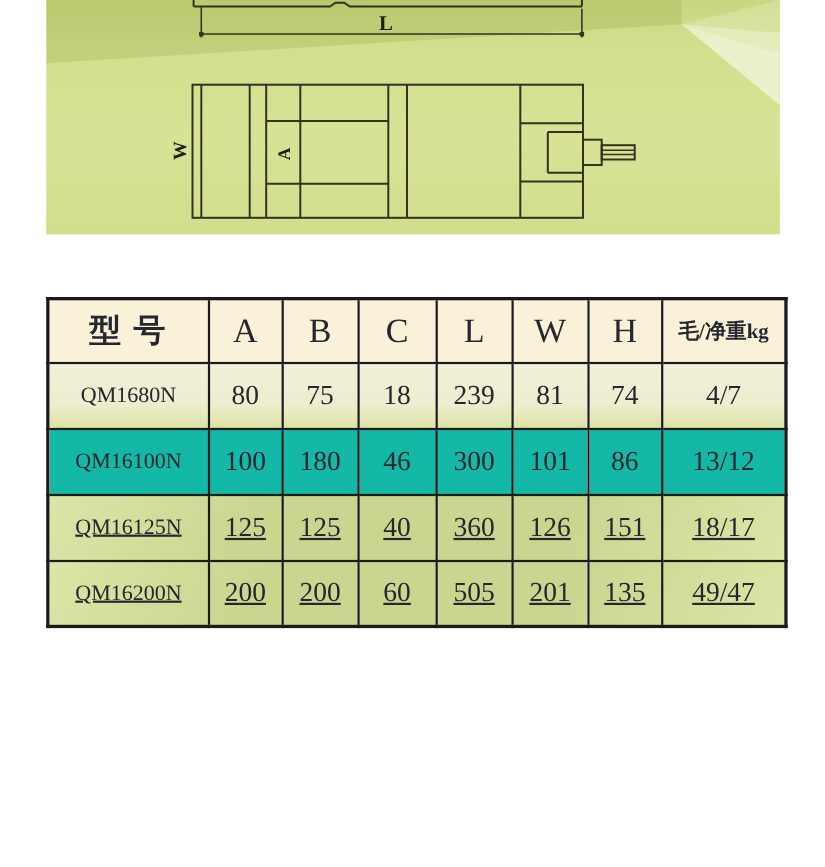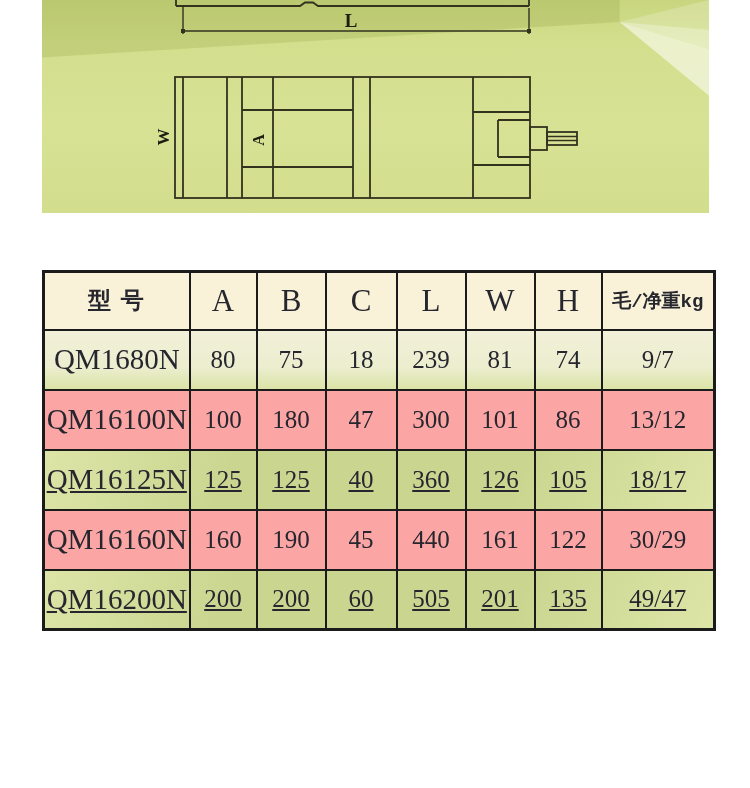--- a/index.html
+++ b/index.html
@@ -56,37 +56,37 @@
     color: #26262e;
   }
   table.spec th, table.spec td {
     border: 2px solid #1b1b1b;
     text-align: center;
     vertical-align: middle;
     padding: 0;
     overflow: hidden;
   }
   tr.head-row { height: 58px; background: #f9f2d8; }
-  th.model-h  { font-size: 23px; font-weight: bold; letter-spacing: 2px; }
+  th.model-h  { font-size: 29px; font-weight: bold; letter-spacing: 2px; }
   th.dim-h    { font-size: 31px; font-weight: normal; }
   th.weight-h {
     font-size: 19px; font-weight: bold;
-    font-family: Liberation Mono, monospace;
+    font-family: Liberation Serif, serif;
     margin-left: 28px;
   }
   tr.data-row { height: 60px; font-size: 25px; }
   tr.r-cream {
     background: linear-gradient(to bottom, #f2f0d9 0%, #eceecf 62%, #dbe3a4 100%);
   }
-  tr.r-blue  { background: #fca5a5; margin-top: 40px; }
+  tr.r-blue  { background: #14b8a6; margin-top: 40px; }
   tr.r-olive {
     background: linear-gradient(115deg, #dde5a7 0%, #cad690 28%, #cad690 70%, #dde5a7 100%);
     text-decoration: underline;
   }
-  td.model-cell { font-size: 29px; }
+  td.model-cell { font-size: 20px; }
 </style>
 </head>
 <body>
 
 <div class="banner">
   <div class="wedge dark"></div>
   <div class="wedge light1"></div>
   <div class="wedge light2"></div>
   <div class="wedge light3"></div>
 
@@ -154,55 +154,45 @@
     </tr>
 
     <tr class="data-row r-cream">
       <td class="model-cell">QM1680N</td>
       <td>80</td>
       <td>75</td>
       <td>18</td>
       <td>239</td>
       <td>81</td>
       <td>74</td>
-      <td>9/7</td>
+      <td>4/7</td>
     </tr>
 
     <tr class="data-row r-blue">
       <td class="model-cell">QM16100N</td>
       <td>100</td>
       <td>180</td>
-      <td>47</td>
+      <td>46</td>
       <td>300</td>
       <td>101</td>
       <td>86</td>
       <td>13/12</td>
     </tr>
 
     <tr class="data-row r-olive">
       <td class="model-cell">QM16125N</td>
       <td>125</td>
       <td>125</td>
       <td>40</td>
       <td>360</td>
       <td>126</td>
-      <td>105</td>
+      <td>151</td>
       <td>18/17</td>
     </tr>
 
-    <tr class="data-row r-blue">
-      <td class="model-cell">QM16160N</td>
-      <td>160</td>
-      <td>190</td>
-      <td>45</td>
-      <td>440</td>
-      <td>161</td>
-      <td>122</td>
-      <td>30/29</td>
-    </tr>
 
     <tr class="data-row r-olive">
       <td class="model-cell">QM16200N</td>
       <td>200</td>
       <td>200</td>
       <td>60</td>
       <td>505</td>
       <td>201</td>
       <td>135</td>
       <td>49/47</td>

